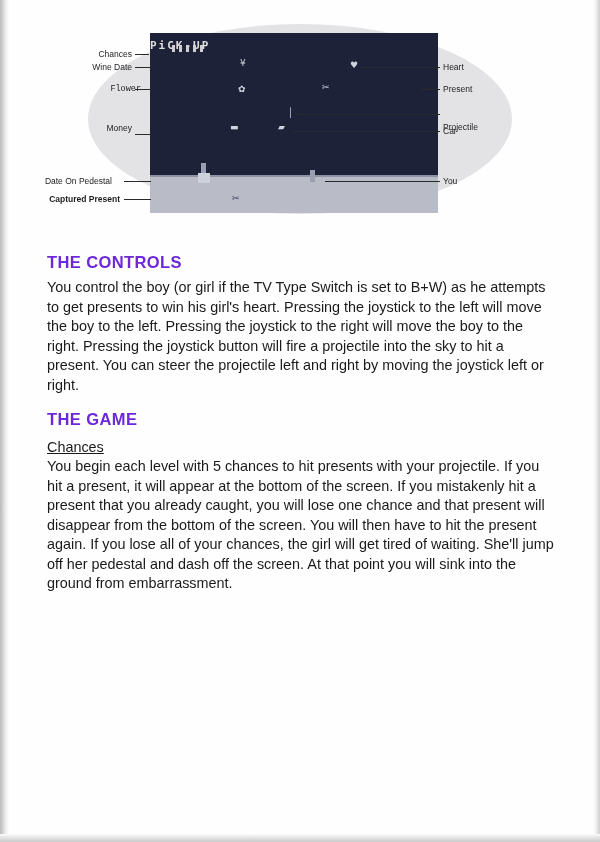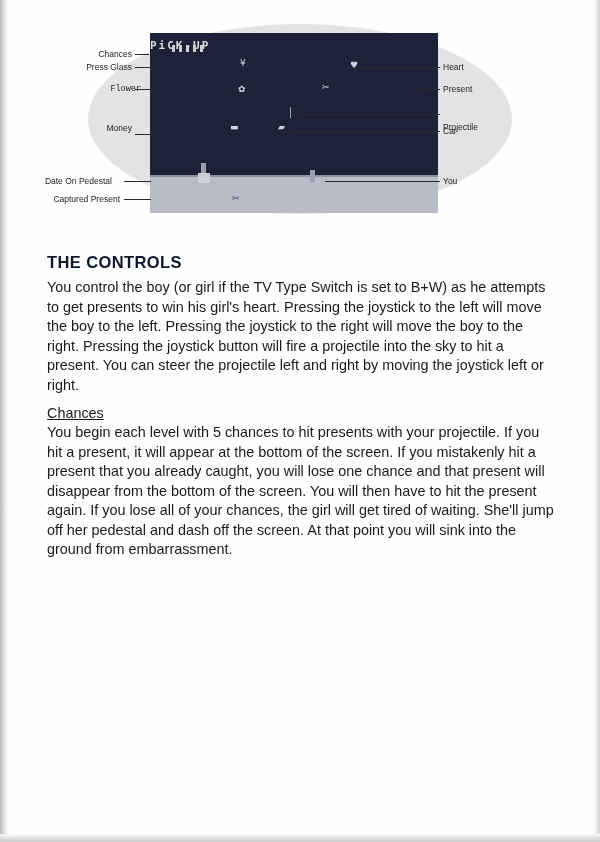--- a/index.html
+++ b/index.html
@@ -163,21 +163,21 @@
     margin: 0 0 10px 0;
     font-size: 14.4px;
     line-height: 19.5px;
     color: #1a1a1a;
   }
   h2.section {
     margin: 14px 0 6px 0;
     font-size: 16.5px;
     line-height: 20px;
     font-weight: bold;
-    color: #0f172a;
+    color: #6d28d9;
     letter-spacing: 0.4px;
     font-family: "Liberation Sans", sans-serif;
   }
   h3.sub {
     margin: 10px 0 2px 0;
     font-size: 14.4px;
     font-weight: normal;
     color: #1a1a1a;
     text-decoration: underline;
   }
@@ -220,33 +220,33 @@
       <div class="pedestal" style="left:48px; bottom:30px;"></div>
       <div class="girl" style="left:51px; bottom:40px;"></div>
       <div class="boy" style="left:160px; bottom:31px;"></div>
 
       <div class="sprite dark" style="left:82px; bottom:10px;">✂</div>
     </div>
 
     <div class="callout left-side" style="left:28px; top:31px; width:74px;">Chances</div>
     <div class="leader" style="left:105px; top:36px; width:14px;"></div>
 
-    <div class="callout left-side" style="left:20px; top:44px; width:82px;">Press Glass</div>
+    <div class="callout left-side" style="left:20px; top:44px; width:82px;">Wine Date</div>
     <div class="leader" style="left:105px; top:49px; width:16px;"></div>
 
     <div class="callout left-side" style="left:39px; top:66px; width:72px;font-family:Liberation Mono, monospace;">Flower</div>
     <div class="leader" style="left:105px; top:71px; width:16px;"></div>
 
     <div class="callout left-side" style="left:30px; top:105px; width:72px;">Money</div>
     <div class="leader" style="left:105px; top:116px; width:16px;"></div>
 
     <div class="callout left-side" style="left:-24px; top:158px; width:106px;">Date On Pedestal</div>
     <div class="leader" style="left:94px; top:163px; width:27px;"></div>
 
-    <div class="callout left-side" style="left:-18px; top:176px; width:108px;">Captured Present</div>
+    <div class="callout left-side" style="left:-18px; top:176px; width:108px;font-weight:bold;">Captured Present</div>
     <div class="leader" style="left:94px; top:181px; width:27px;"></div>
 
     <div class="leader" style="left:330px; top:49px; width:80px;"></div>
     <div class="callout right-side" style="left:413px; top:44px;">Heart</div>
 
     <div class="leader" style="left:390px; top:71px; width:20px;"></div>
     <div class="callout right-side" style="left:413px; top:66px;">Present</div>
 
     <div class="leader" style="left:268px; top:96px; width:142px;"></div>
     <div class="callout right-side" style="left:413px; top:104px;">Projectile</div>
@@ -258,19 +258,20 @@
     <div class="callout right-side" style="left:413px; top:158px;">You</div>
 
   </div>
 
   <div class="content">
 
 
     <h2 class="section">THE CONTROLS</h2>
     <p class="body">You control the boy (or girl if the TV Type Switch is set to B+W) as he attempts to get presents to win his girl's heart. Pressing the joystick to the left will move the boy to the left. Pressing the joystick to the right will move the boy to the right. Pressing the joystick button will fire a projectile into the sky to hit a present. You can steer the projectile left and right by moving the joystick left or right.</p>
 
+    <h2 class="section">THE GAME</h2>
 
     <h3 class="sub">Chances</h3>
     <p class="body">You begin each level with 5 chances to hit presents with your projectile. If you hit a present, it will appear at the bottom of the screen. If you mistakenly hit a present  that you already caught, you will lose one chance and that present will disappear from the bottom of the screen. You will then have to hit the present again. If you lose all of your chances, the girl will get tired of waiting. She'll jump off her pedestal and dash off the screen. At that point you will sink into the ground from embarrassment.</p>
 
   </div>
 
 </div>
 
 </body></html>

